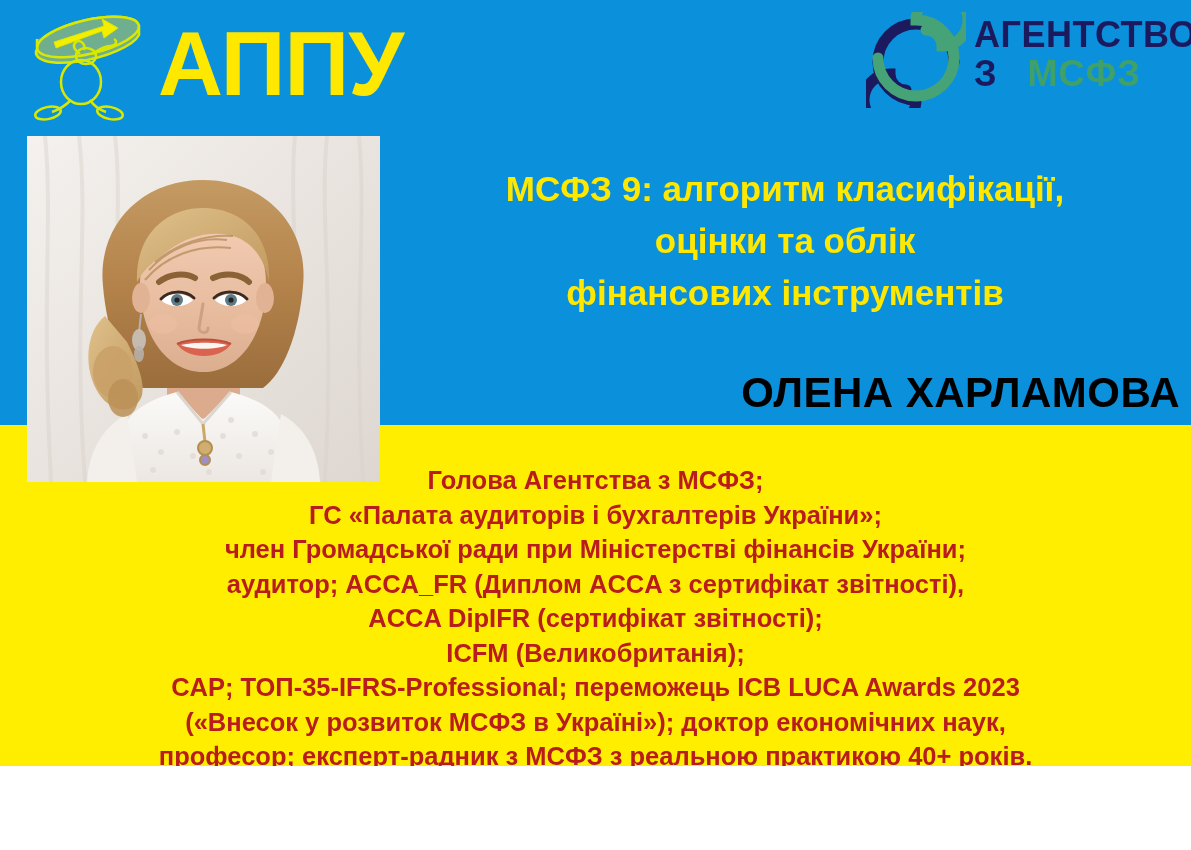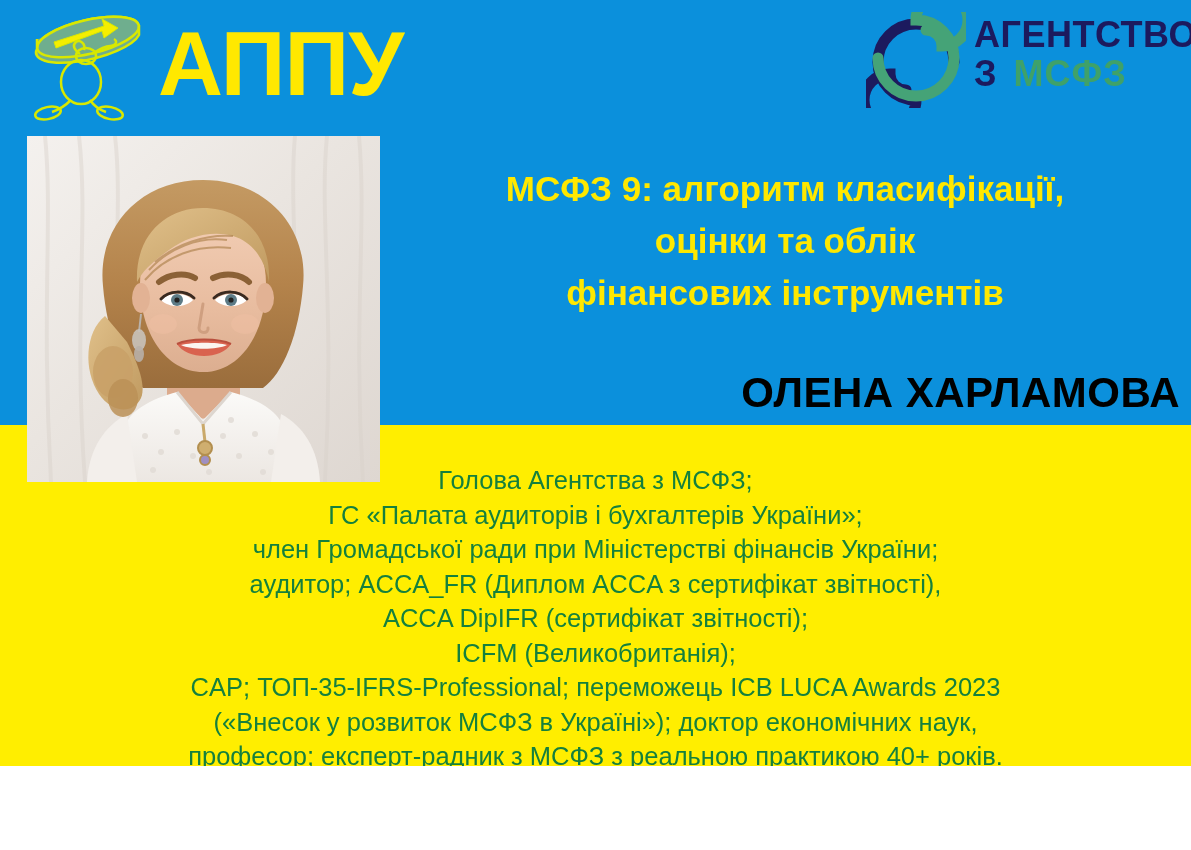--- a/index.html
+++ b/index.html
@@ -87,21 +87,21 @@
     white-space: nowrap;
   }
   .agency-line2 {
     font-size: 36px;
     font-weight: bold;
     line-height: 40px;
     white-space: nowrap;
     letter-spacing: 1px;
   }
   .agency-z { color: #1C1A5E; }
-  .agency-msfz { color: #3FA169; margin-left: 16px; }
+  .agency-msfz { color: #3FA169; margin-left: 30px; }
 
   
   .portrait {
     position: absolute;
     left: 27px; top: 136px;
     width: 353px;
     height: 346px;
     overflow: hidden;
     background: #efeae6;
   }
@@ -133,23 +133,23 @@
     line-height: 50px;
     letter-spacing: 0.5px;
   }
 
   
   .bio {
     position: absolute;
     left: 10px; top: 463px;
     width: 1171px;
     text-align: center;
-    color: #15803d;
+    color: #b91c1c;
     font-size: 25.5px;
-    font-weight: normal;
+    font-weight: bold;
     line-height: 34.5px;
   }
   .bio-line { display: block; white-space: nowrap; }
 </style>
 </head>
 <body>
 
 <div class="slide">
 
   <div class="band-blue"></div>

